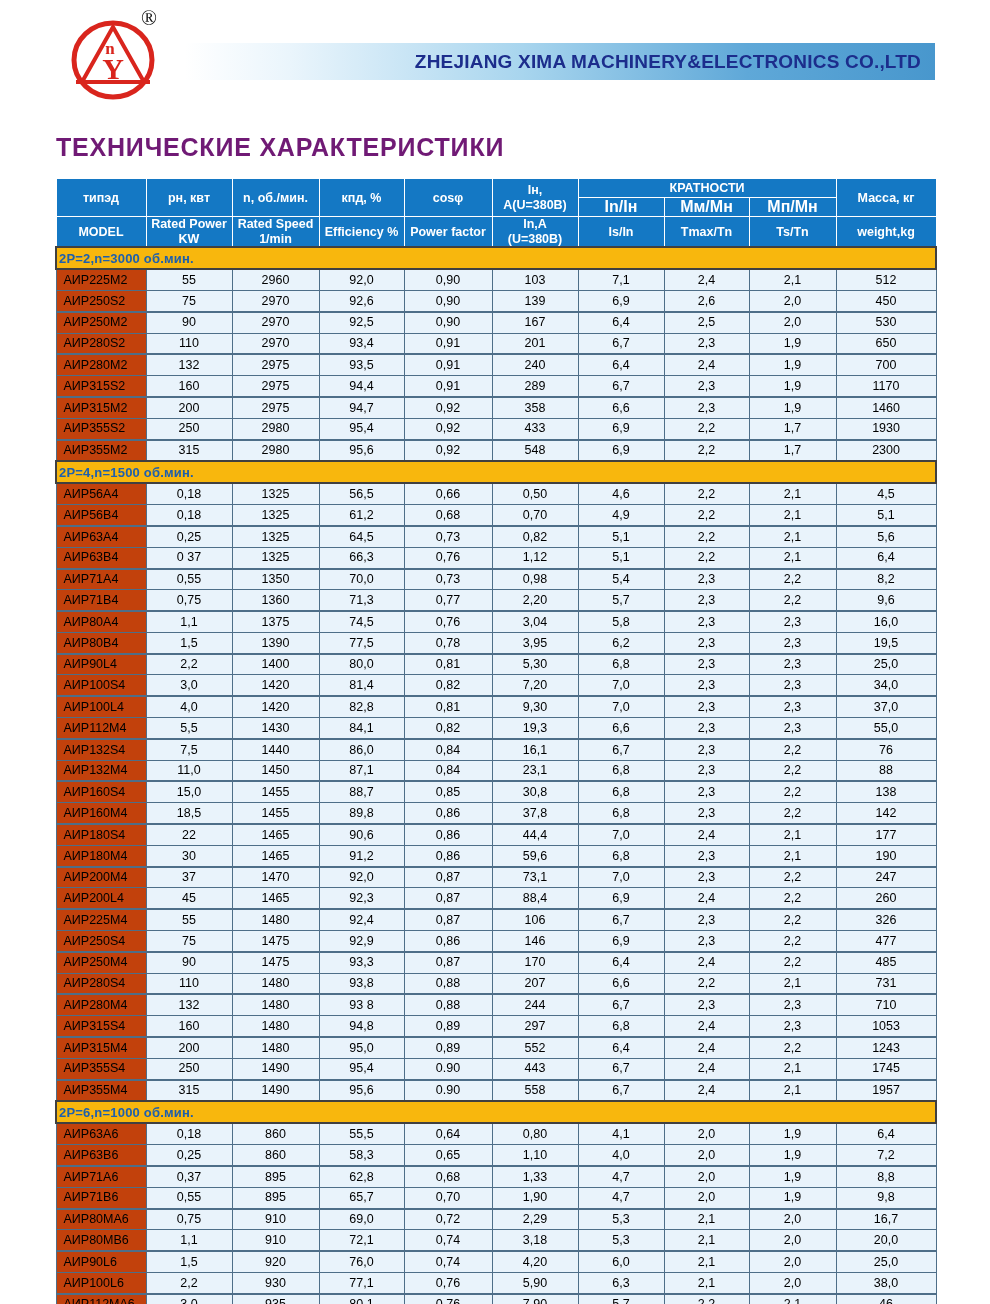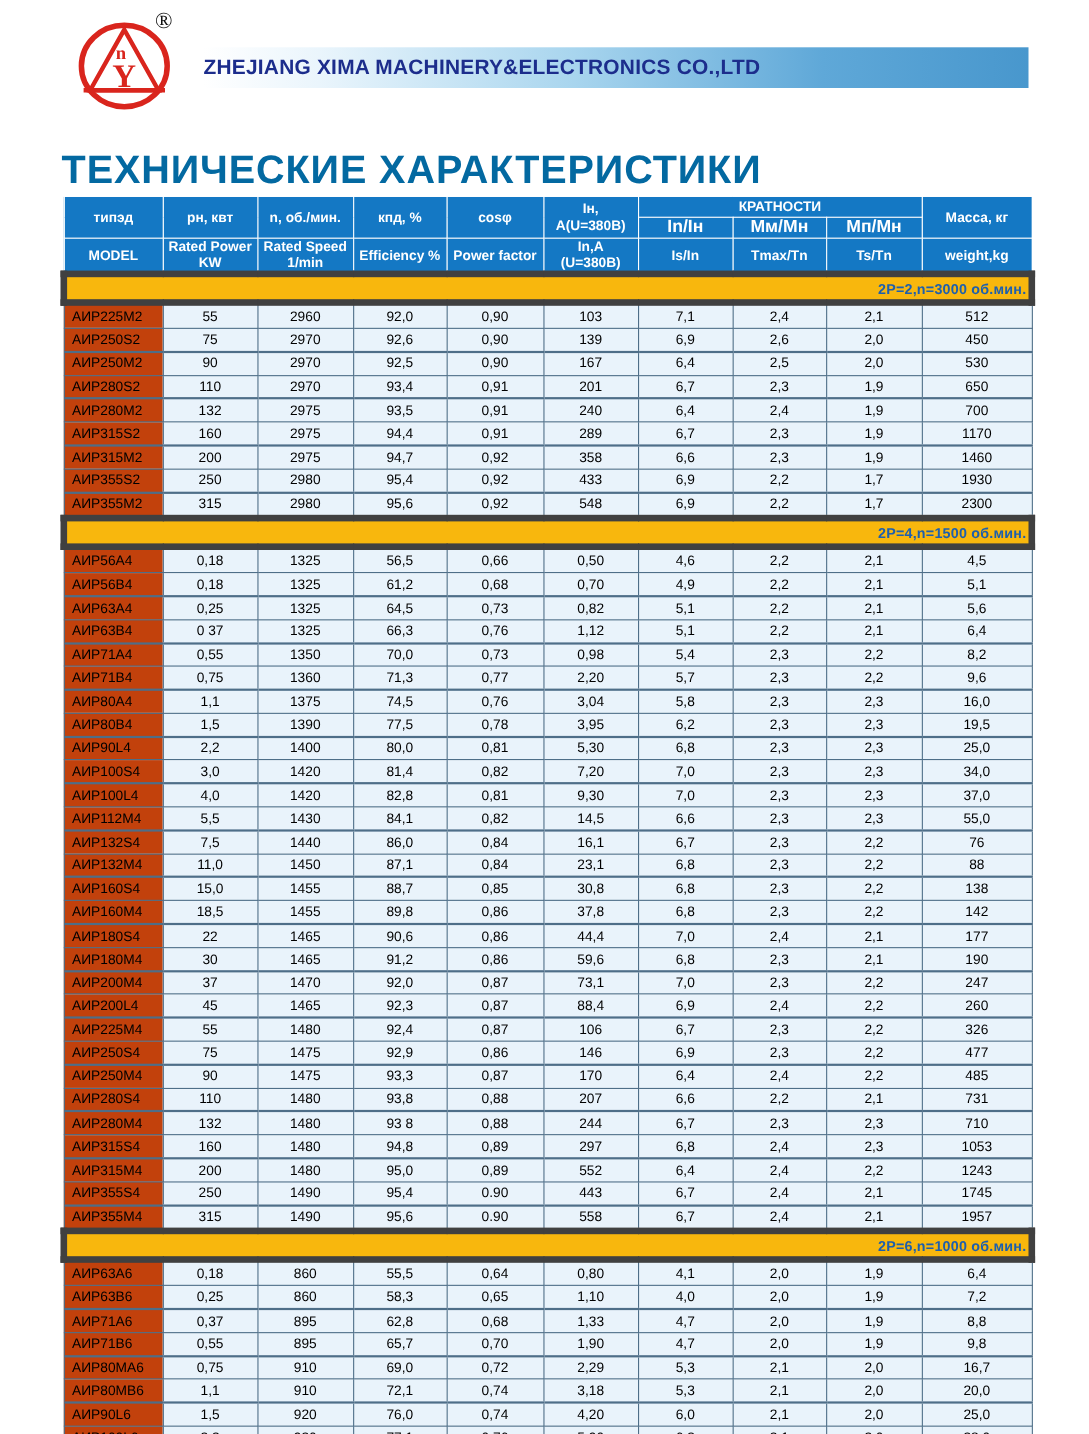--- a/index.html
+++ b/index.html
@@ -7,30 +7,30 @@
     width:990px;height:1304px;background:#ffffff;position:relative;
     font-family:"Liberation Sans", sans-serif;overflow:hidden;
   }
   
   .logo-wrap{position:absolute;left:70px;top:20px;width:86px;height:80px;}
   .reg-mark{position:absolute;left:141px;top:6px;font-size:21px;color:#111;font-family:"Liberation Serif",serif;}
   
   .banner{
     position:absolute;left:185px;top:43px;width:750px;height:37px;
     background:linear-gradient(to right,#ffffff 0%,#eaf5fc 14%,#a8d5ee 45%,#5fa8d8 75%,#4897cd 100%);
-    display:flex;align-items:center;
+    display:flex;align-items:center;justify-content:flex-end;
   }
   .banner-text{
     color:#1c2d8c;font-weight:bold;font-size:19px;letter-spacing:.2px;
     padding-right:14px;white-space:nowrap;
   }
   
   .page-title{
-    position:absolute;left:56px;top:133px;font-size:36px;font-weight:bold;
-    color:#0369a1;letter-spacing:.8px;white-space:nowrap;
+    position:absolute;left:56px;top:133px;font-size:25px;font-weight:bold;
+    color:#701a75;letter-spacing:.8px;white-space:nowrap;
   }
   
   table.spec{
     position:absolute;left:55px;top:178px;width:880px;
     border-collapse:collapse;table-layout:fixed;
     font-size:12.5px;color:#000;
   }
   table.spec th{
     background:#1478c4;color:#ffffff;font-weight:bold;
     border:1px solid #ffffff;text-align:center;vertical-align:middle;
@@ -42,21 +42,21 @@
   table.spec td{
     background:#e9f3fb;border:1px solid #4e6e88;text-align:center;
     height:19.8px;padding:0 2px;line-height:1;vertical-align:middle;
   }
   table.spec td.model{
     background:#c2410c;text-align:left;padding-left:7px;
   }
   table.spec tr.pair-end td{border-bottom-width:2px;}
   table.spec td.band{
     background:#f8b70d;color:#1d5fae;font-weight:bold;font-size:13px;
-    height:20px;border:6px solid #404040;text-align:right;letter-spacing:.2px;
+    height:20px;border:2px solid #404040;text-align:left;letter-spacing:.2px;
   }
 </style>
 </head>
 <body>
 
 <div class="logo-wrap">
   <svg width="86" height="80" viewBox="0 0 86 80">
     <ellipse cx="43" cy="40" rx="39" ry="37" fill="none" stroke="#d9251d" stroke-width="5"></ellipse>
     <path d="M43 7 L12 62 L74 62 Z" fill="none" stroke="#d9251d" stroke-width="4" stroke-linejoin="miter"></path>
     <line x1="6" y1="62" x2="80" y2="62" stroke="#d9251d" stroke-width="4"></line>
@@ -362,21 +362,21 @@
         <td>2,3</td>
         <td>2,3</td>
         <td>37,0</td>
       </tr>
       <tr class="pair-end">
         <td class="model">АИР112M4</td>
         <td>5,5</td>
         <td>1430</td>
         <td>84,1</td>
         <td>0,82</td>
-        <td>14,5</td>
+        <td>19,3</td>
         <td>6,6</td>
         <td>2,3</td>
         <td>2,3</td>
         <td>55,0</td>
       </tr>
       <tr>
         <td class="model">АИР132S4</td>
         <td>7,5</td>
         <td>1440</td>
         <td>86,0</td>

